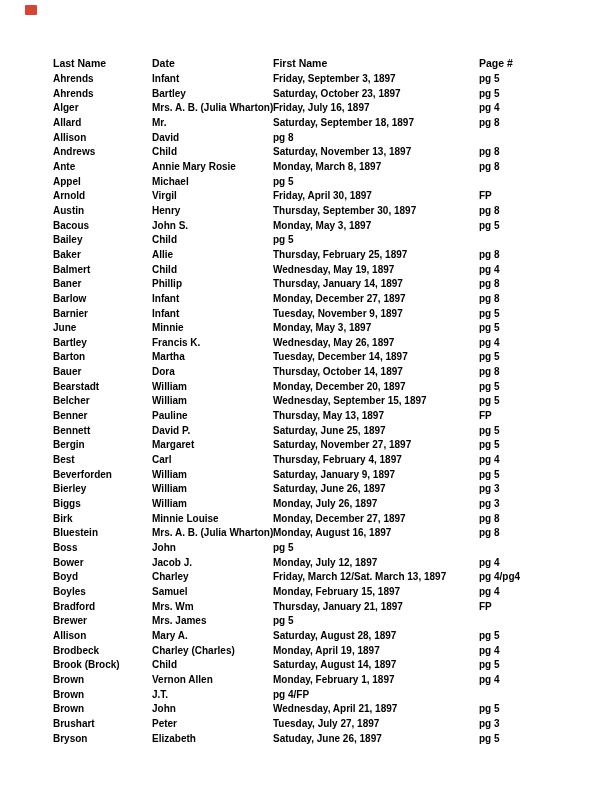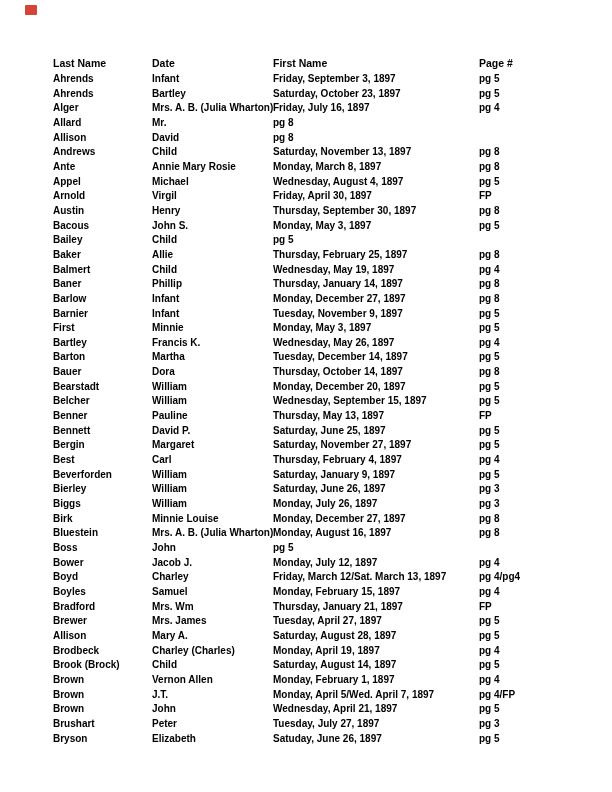--- a/index.html
+++ b/index.html
@@ -80,20 +80,21 @@
   <div class="tr">
     <div class="td">Alger</div>
     <div class="td">Mrs. A. B. (Julia Wharton)</div>
     <div class="td">Friday, July 16, 1897</div>
     <div class="td">pg 4</div>
   </div>
 
   <div class="tr">
     <div class="td">Allard</div>
     <div class="td">Mr.</div>
+    <div class="td">Saturday, September 18, 1897</div>
     <div class="td">pg 8</div>
   </div>
 
   <div class="tr">
     <div class="td">Allison</div>
     <div class="td">David</div>
     <div class="td">pg 8</div>
   </div>
 
   <div class="tr">
@@ -106,21 +107,20 @@
   <div class="tr">
     <div class="td">Ante</div>
     <div class="td">Annie Mary Rosie</div>
     <div class="td">Monday, March 8, 1897</div>
     <div class="td">pg 8</div>
   </div>
 
   <div class="tr">
     <div class="td">Appel</div>
     <div class="td">Michael</div>
-    <div class="td">Wednesday, August 4, 1897</div>
     <div class="td">pg 5</div>
   </div>
 
   <div class="tr">
     <div class="td">Arnold</div>
     <div class="td">Virgil</div>
     <div class="td">Friday, April 30, 1897</div>
     <div class="td">FP</div>
   </div>
 
@@ -173,21 +173,21 @@
   </div>
 
   <div class="tr">
     <div class="td">Barnier</div>
     <div class="td">Infant</div>
     <div class="td">Tuesday, November 9, 1897</div>
     <div class="td">pg 5</div>
   </div>
 
   <div class="tr">
-    <div class="td">First</div>
+    <div class="td">June</div>
     <div class="td">Minnie</div>
     <div class="td">Monday, May 3, 1897</div>
     <div class="td">pg 5</div>
   </div>
 
   <div class="tr">
     <div class="td">Bartley</div>
     <div class="td">Francis K.</div>
     <div class="td">Wednesday, May 26, 1897</div>
     <div class="td">pg 4</div>
@@ -314,21 +314,20 @@
   <div class="tr">
     <div class="td">Bradford</div>
     <div class="td">Mrs. Wm</div>
     <div class="td">Thursday, January 21, 1897</div>
     <div class="td">FP</div>
   </div>
 
   <div class="tr">
     <div class="td">Brewer</div>
     <div class="td">Mrs. James</div>
-    <div class="td">Tuesday, April 27, 1897</div>
     <div class="td">pg 5</div>
   </div>
 
   <div class="tr">
     <div class="td">Allison</div>
     <div class="td">Mary A.</div>
     <div class="td">Saturday, August 28, 1897</div>
     <div class="td">pg 5</div>
   </div>
 
@@ -349,21 +348,20 @@
   <div class="tr">
     <div class="td">Brown</div>
     <div class="td">Vernon Allen</div>
     <div class="td">Monday, February 1, 1897</div>
     <div class="td">pg 4</div>
   </div>
 
   <div class="tr">
     <div class="td">Brown</div>
     <div class="td">J.T.</div>
-    <div class="td">Monday, April 5/Wed. April 7, 1897</div>
     <div class="td">pg 4/FP</div>
   </div>
 
   <div class="tr">
     <div class="td">Brown</div>
     <div class="td">John</div>
     <div class="td">Wednesday, April 21, 1897</div>
     <div class="td">pg 5</div>
   </div>
 

